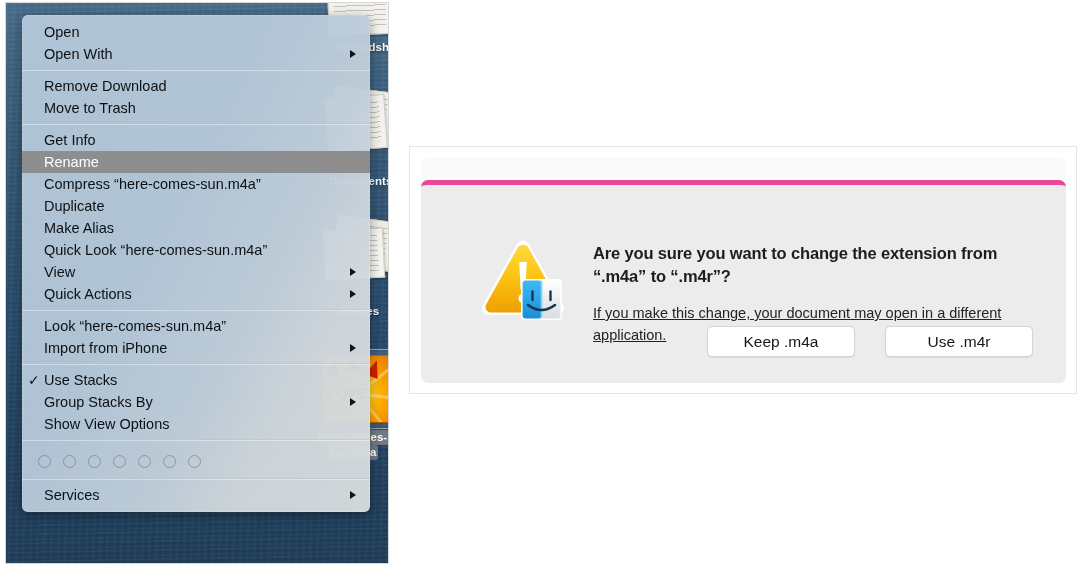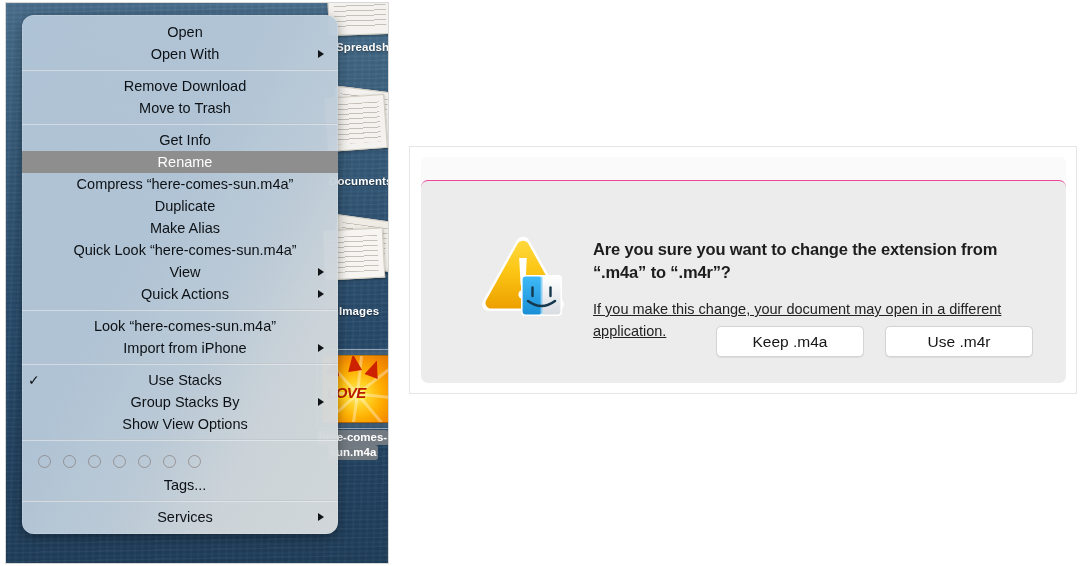--- a/index.html
+++ b/index.html
@@ -168,35 +168,34 @@
     border-radius: 3px;
     padding: 0 2px;
     display: inline-block;
   }
 
   
   #context-menu {
     position: absolute;
     left: 16px;
     top: 12px;
-    width: 316px;
-    border-radius: 12px;
+    width: 348px;
+    border-radius: 6px;
     z-index: 10;
     overflow: hidden;
     background:
       linear-gradient(118deg,
         rgba(178,198,216,0.97) 0%,
         rgba(180,199,216,0.97) 40%,
         rgba(192,206,218,0.97) 62%,
         rgba(209,216,220,0.97) 78%,
         rgba(214,219,221,0.97) 100%);
     box-shadow: 0 3px 12px rgba(0,0,0,0.36), 0 0 0 0.5px rgba(255,255,255,0.28) inset;
     color: #101418;
     font-size: 14.5px;
-    text-align: center;
   }
   .menu-section { padding: 0; }
   .menu-sep {
     height: 1px;
     background: rgba(255,255,255,0.40);
     border-top: 1px solid rgba(90,105,120,0.22);
     margin: 4px 0;
   }
   .menu-item {
     position: relative;
@@ -261,21 +260,21 @@
     z-index: 5;
   }
   #dialog-sheet {
     position: absolute;
     left: 11px;
     top: 33px;
     width: 645px;
     height: 203px;
     background: #ececec;
     border-radius: 7px;
-    border-top: 1px solid #ec4899;
+    border-top: 5px solid #ec4899;
     box-sizing: border-box;
   }
   #dialog-top-strip {
     position: absolute;
     left: 11px;
     top: 10px;
     width: 645px;
     height: 24px;
     background: #fafafa;
     border-radius: 6px 6px 0 0;
@@ -306,21 +305,21 @@
     font-size: 14.5px;
     line-height: 22px;
     color: #232323;
     text-decoration: underline;
   }
   #dialog-buttons {
     position: absolute;
     right: 33px;
     bottom: 26px;
     display: flex;
-    gap: 21px;
+    gap: 30px;
   }
   .dlg-button {
     min-width: 148px;
     height: 31px;
     background: #ffffff;
     border: 1px solid #d4d4d4;
     border-radius: 5px;
     font-size: 15.5px;
     color: #161616;
     display: flex;
@@ -460,23 +459,20 @@
 
     <div class="menu-section">
       <div id="tag-row">
         <span class="tag-dot"></span>
         <span class="tag-dot"></span>
         <span class="tag-dot"></span>
         <span class="tag-dot"></span>
         <span class="tag-dot"></span>
         <span class="tag-dot"></span>
         <span class="tag-dot"></span>
-      </div>
-      <div class="menu-item" style="padding-left:22px;">
-        <span>Tags...</span>
       </div>
     </div>
     <div class="menu-sep"></div>
 
     <div class="menu-section">
       <div class="menu-item">
         <span>Services</span>
         <span class="menu-arrow"></span>
       </div>
     </div>

